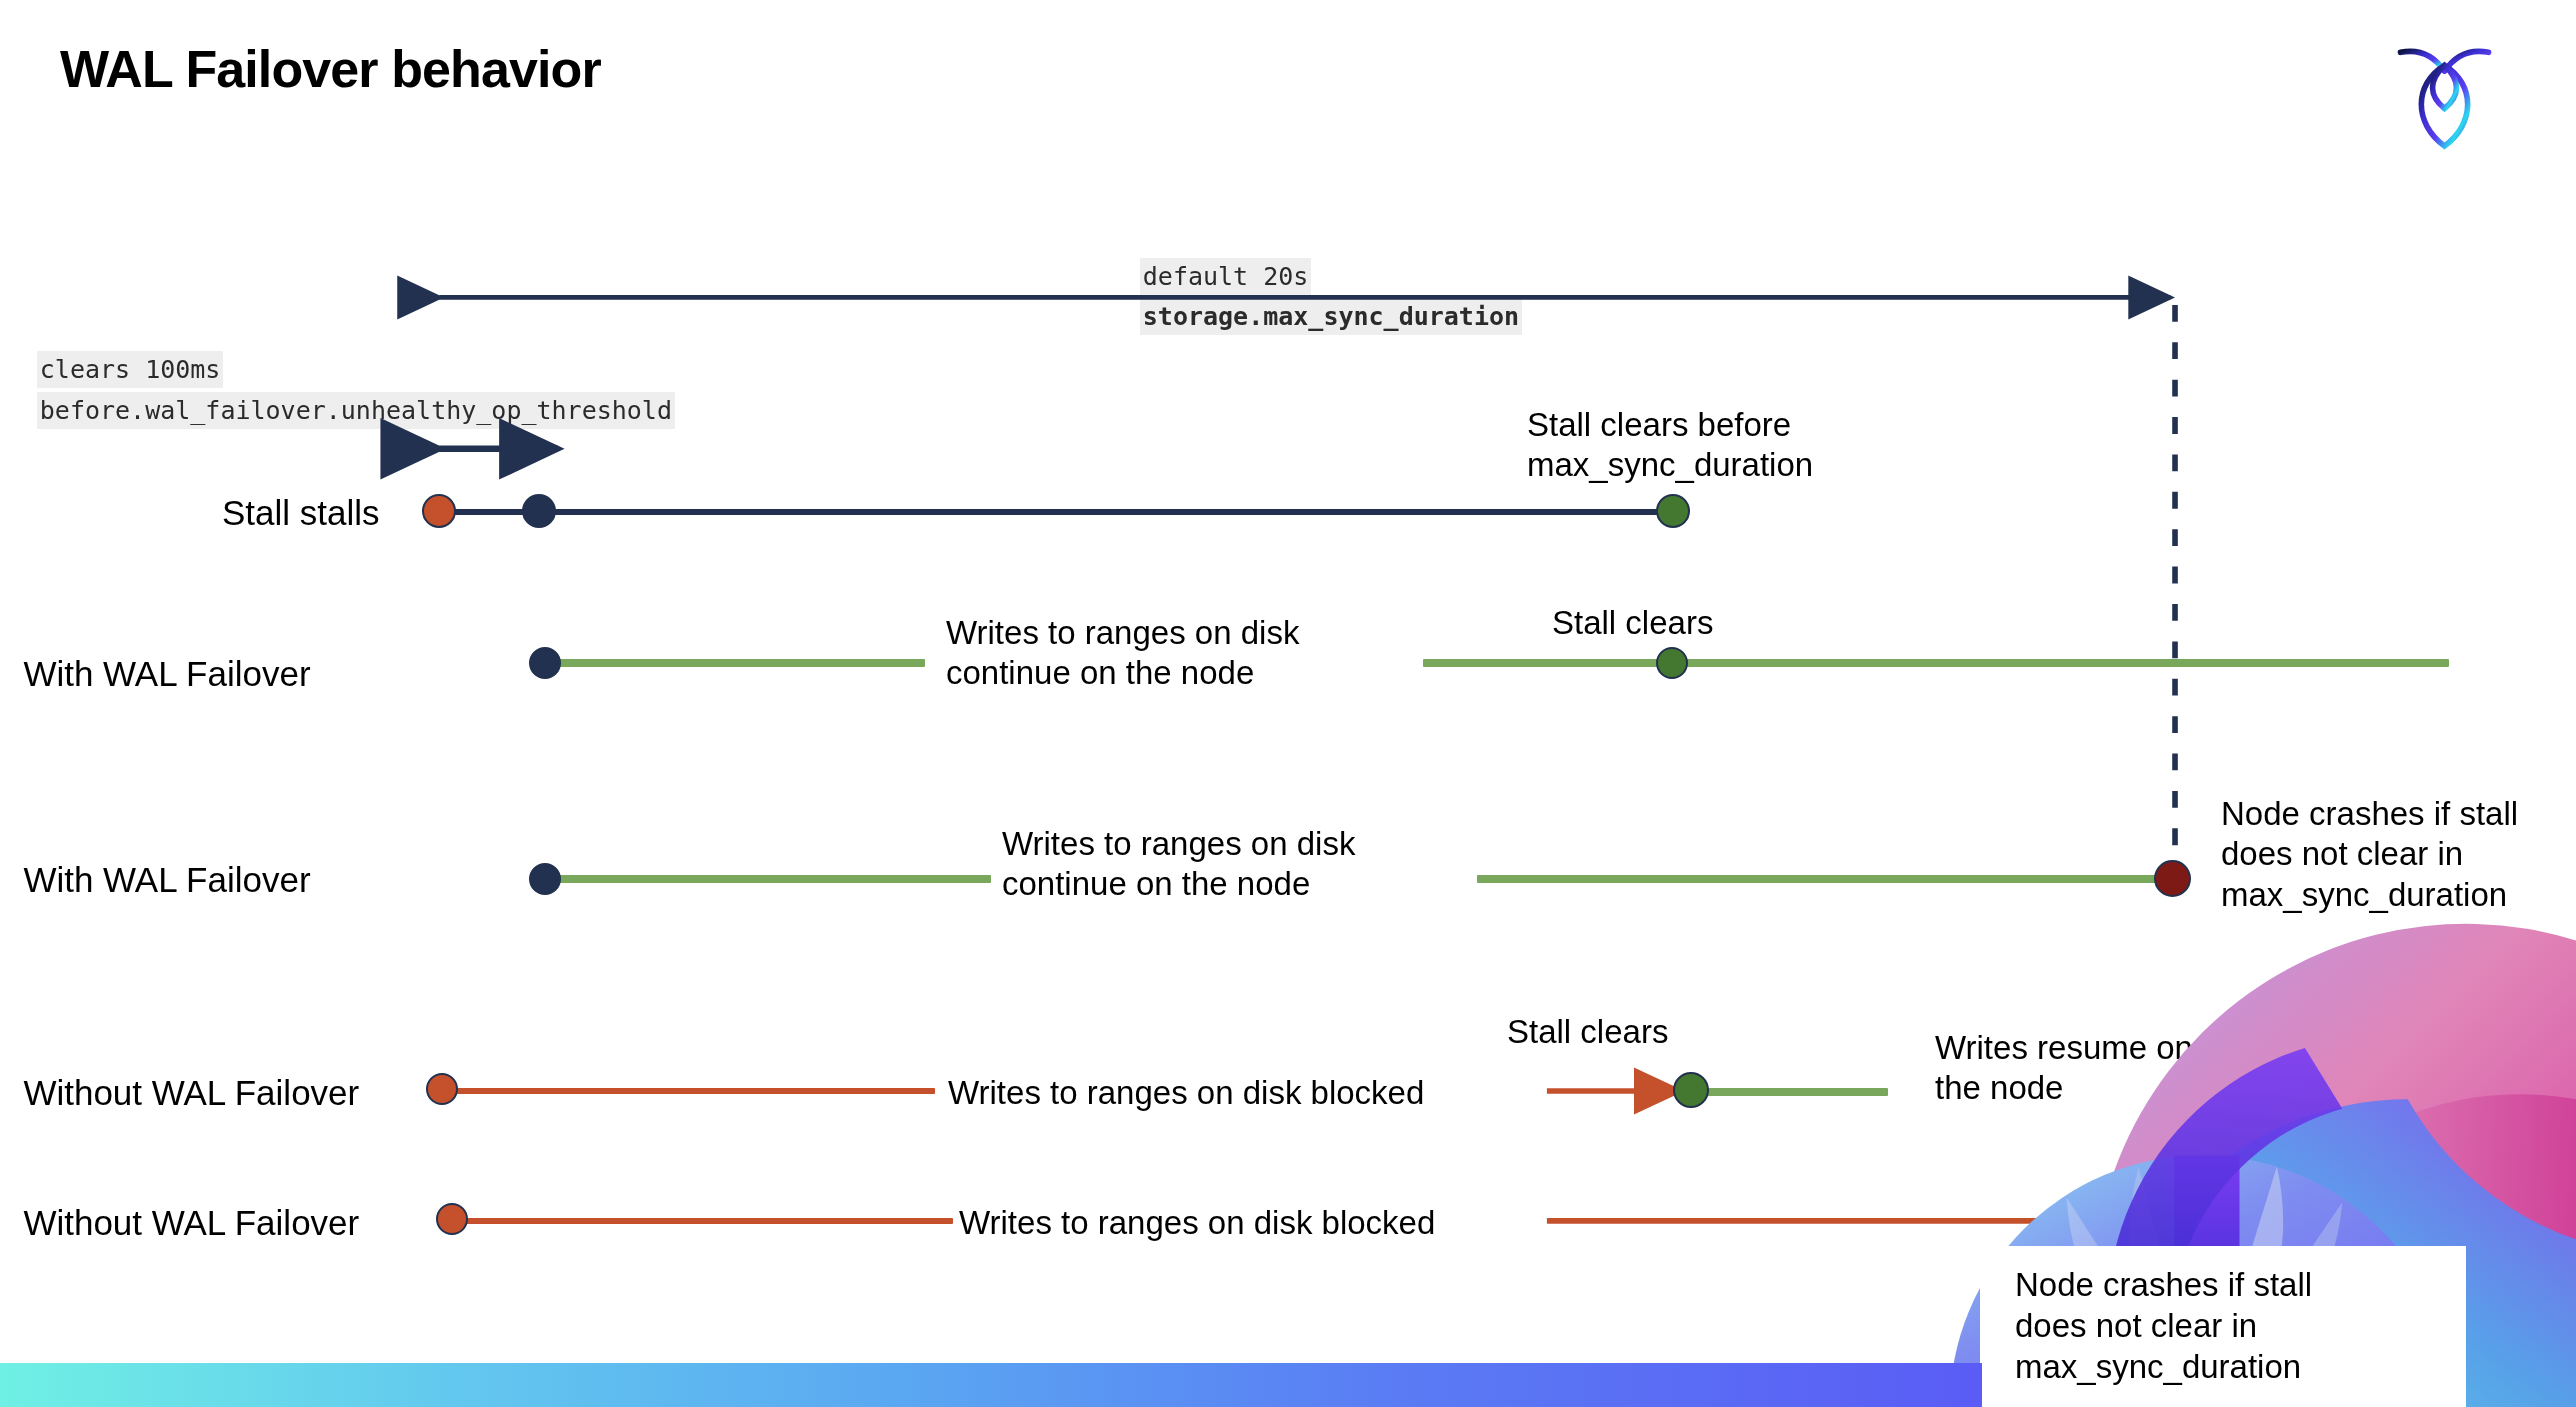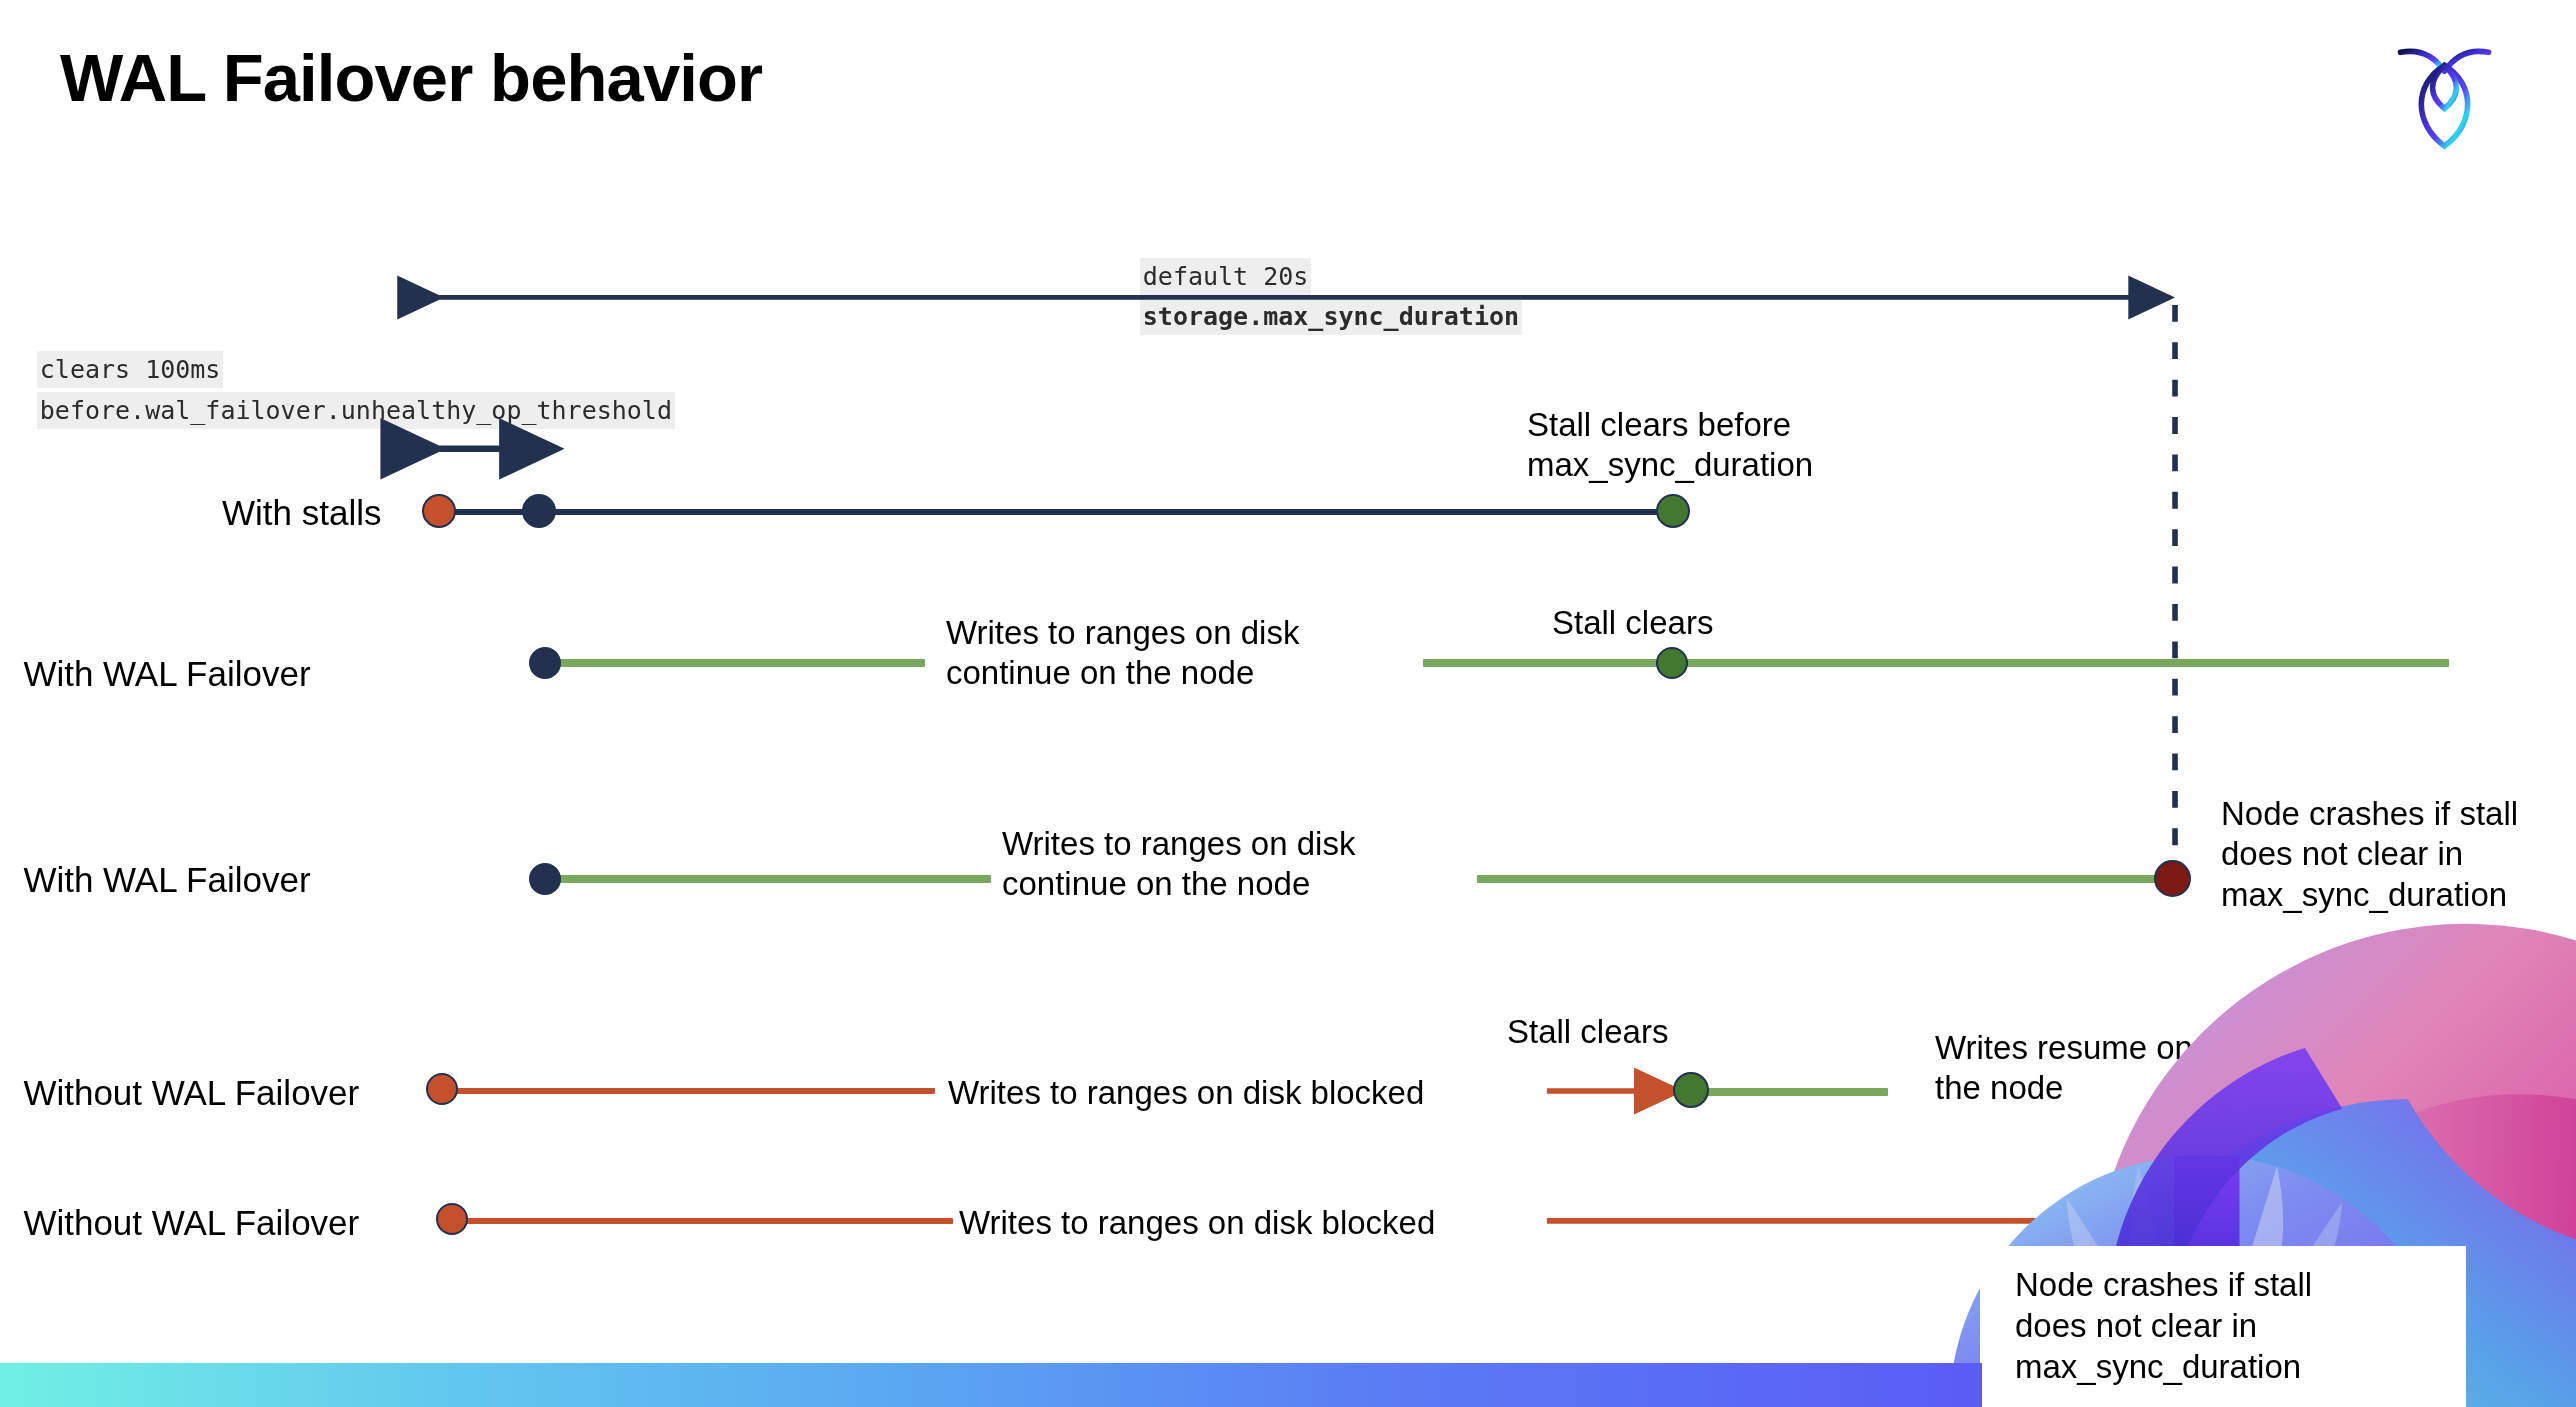--- a/index.html
+++ b/index.html
@@ -16,21 +16,21 @@
     height: 1408px;
     background: #ffffff;
     overflow: hidden;
   }
 
   
   #title {
     position: absolute;
     left: 60px;
     top: 39px;
-    font-size: 67px;
+    font-size: 52px;
     font-weight: bold;
     letter-spacing: -0.9px;
     color: #000000;
     white-space: nowrap;
   }
 
   
   #logo {
     position: absolute;
     left: 2393px;
@@ -207,21 +207,21 @@
 
     <g>
       <line x1="1655" y1="1167" x2="1796" y2="1167" stroke="#c4502c" stroke-width="6" marker-end="url(#red-arrow-r)"></line>
     </g>
 
     <g>
       <line x1="1655" y1="1306" x2="2297" y2="1306" stroke="#c4502c" stroke-width="6" marker-end="url(#red-arrow-r)"></line>
     </g>
   </svg>
 
-  <div class="row-label" style="left:222px; top:493px;">With stalls</div>
+  <div class="row-label" style="left:222px; top:493px;">Stall stalls</div>
 
   <div class="seg navy" style="left:437px; top:509px; width:1236px;"></div>
   <div class="dot orange" style="left:422px; top:494px; width:34px; height:34px;"></div>
   <div class="dot navy" style="left:522px; top:494px; width:34px; height:34px;"></div>
   <div class="dot green" style="left:1656px; top:494px; width:34px; height:34px;"></div>
 
   <div class="note center" style="left:1527px; top:405px; width:336px;">Stall clears before
 max_sync_duration</div>
 
   <div class="row-label" style="left:23.4px; top:654px;">With WAL Failover</div>

